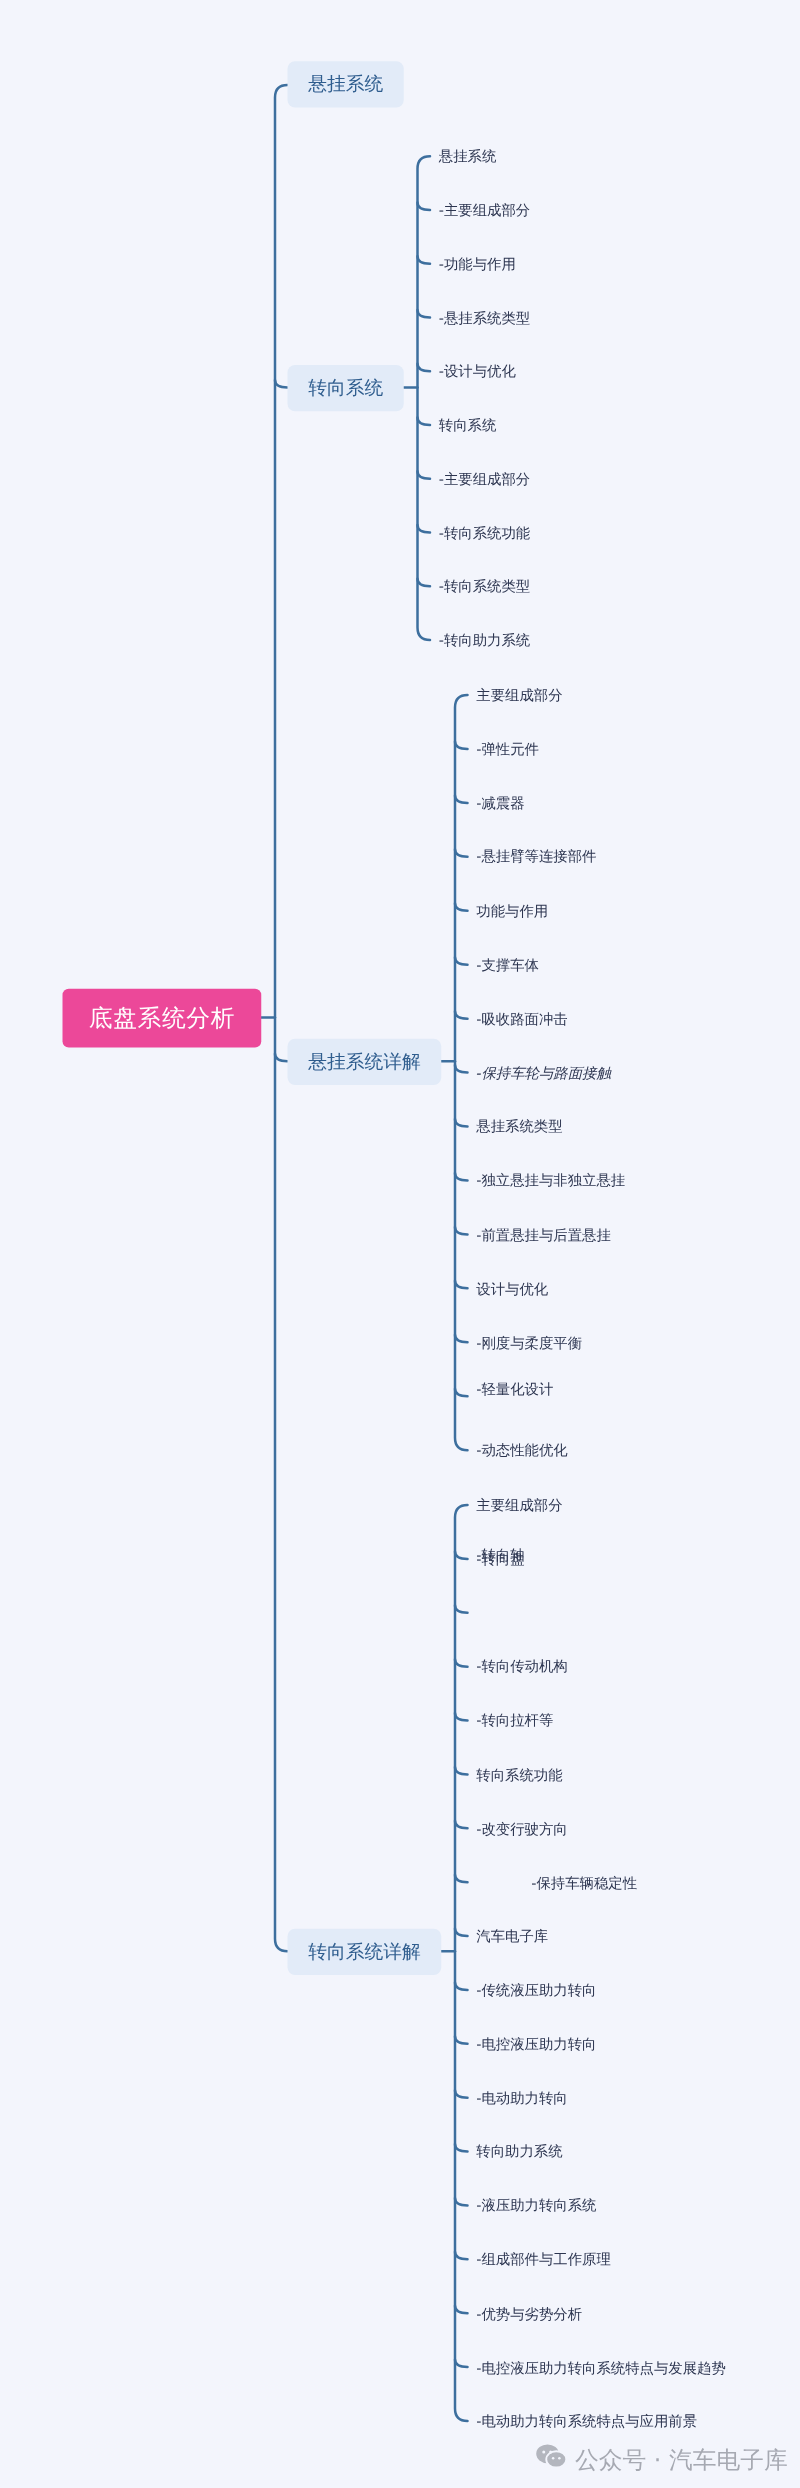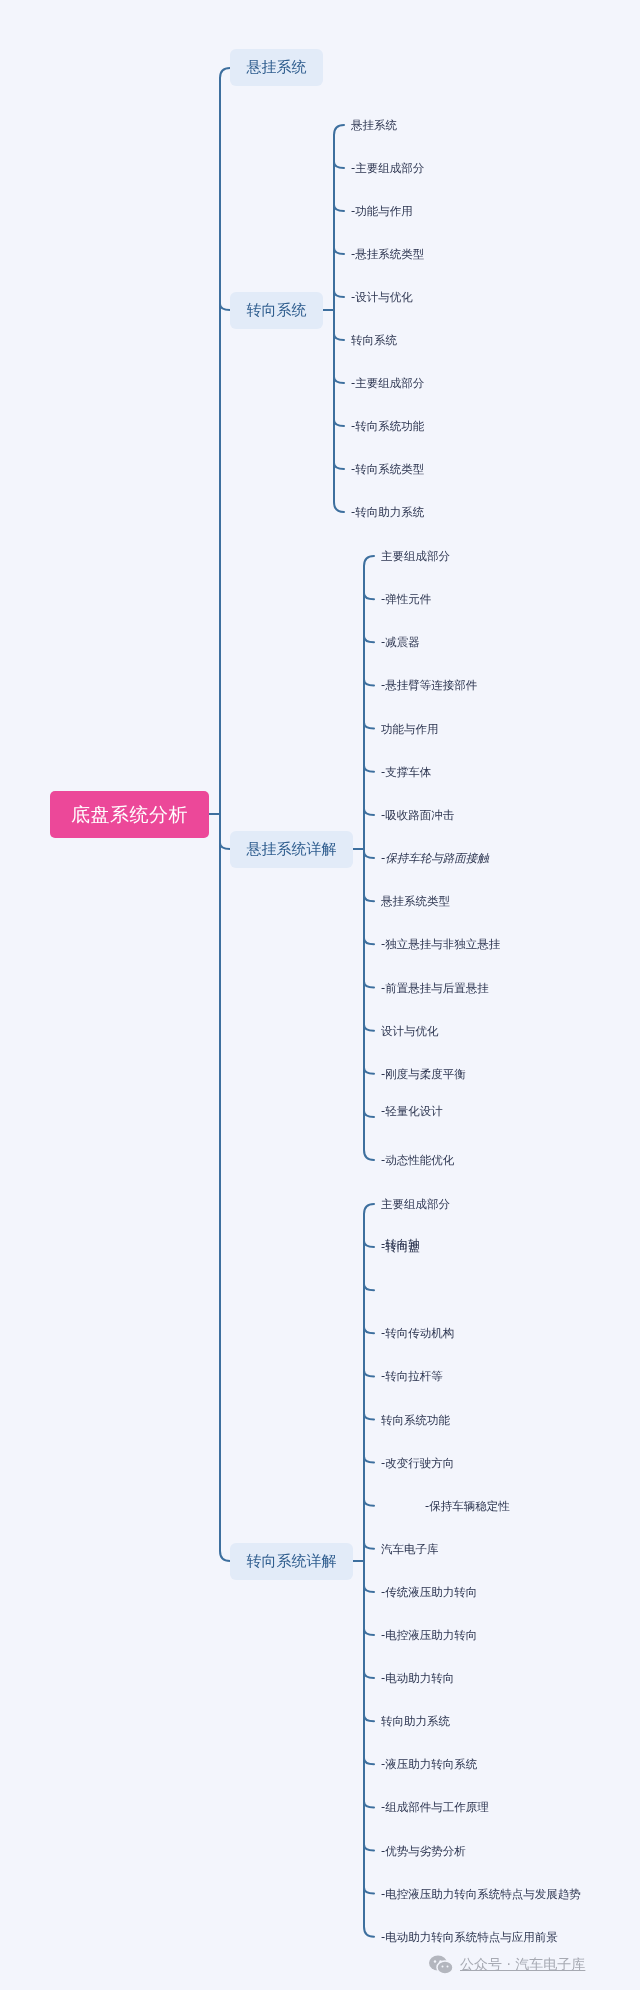--- a/index.html
+++ b/index.html
@@ -36,24 +36,23 @@
     position: absolute;
     font-size: 11.5px;
     color: #2c3550;
     white-space: nowrap;
     line-height: 16px;
     height: 16px;
   }
   .watermark {
     position: absolute;
     left: 428px; top: 1955px;
-    display: flex; align-items: center;
+    display: flex; 
     color: #a6a9b2;
-    font-size: 14px;
-    text-decoration: underline;
+    font-size: 19px;
   }
   .wechat-icon { width: 26px; height: 20px; margin-right: 6px; position: relative; }
 </style>
 </head>
 <body>
 
 <div id="canvas">
   <svg class="links" width="640" height="1990">
     <g id="link-group" fill="none" stroke="#3d6f9e" stroke-width="2" stroke-linecap="round">
         <path d="M209 814 L220 814"></path>

